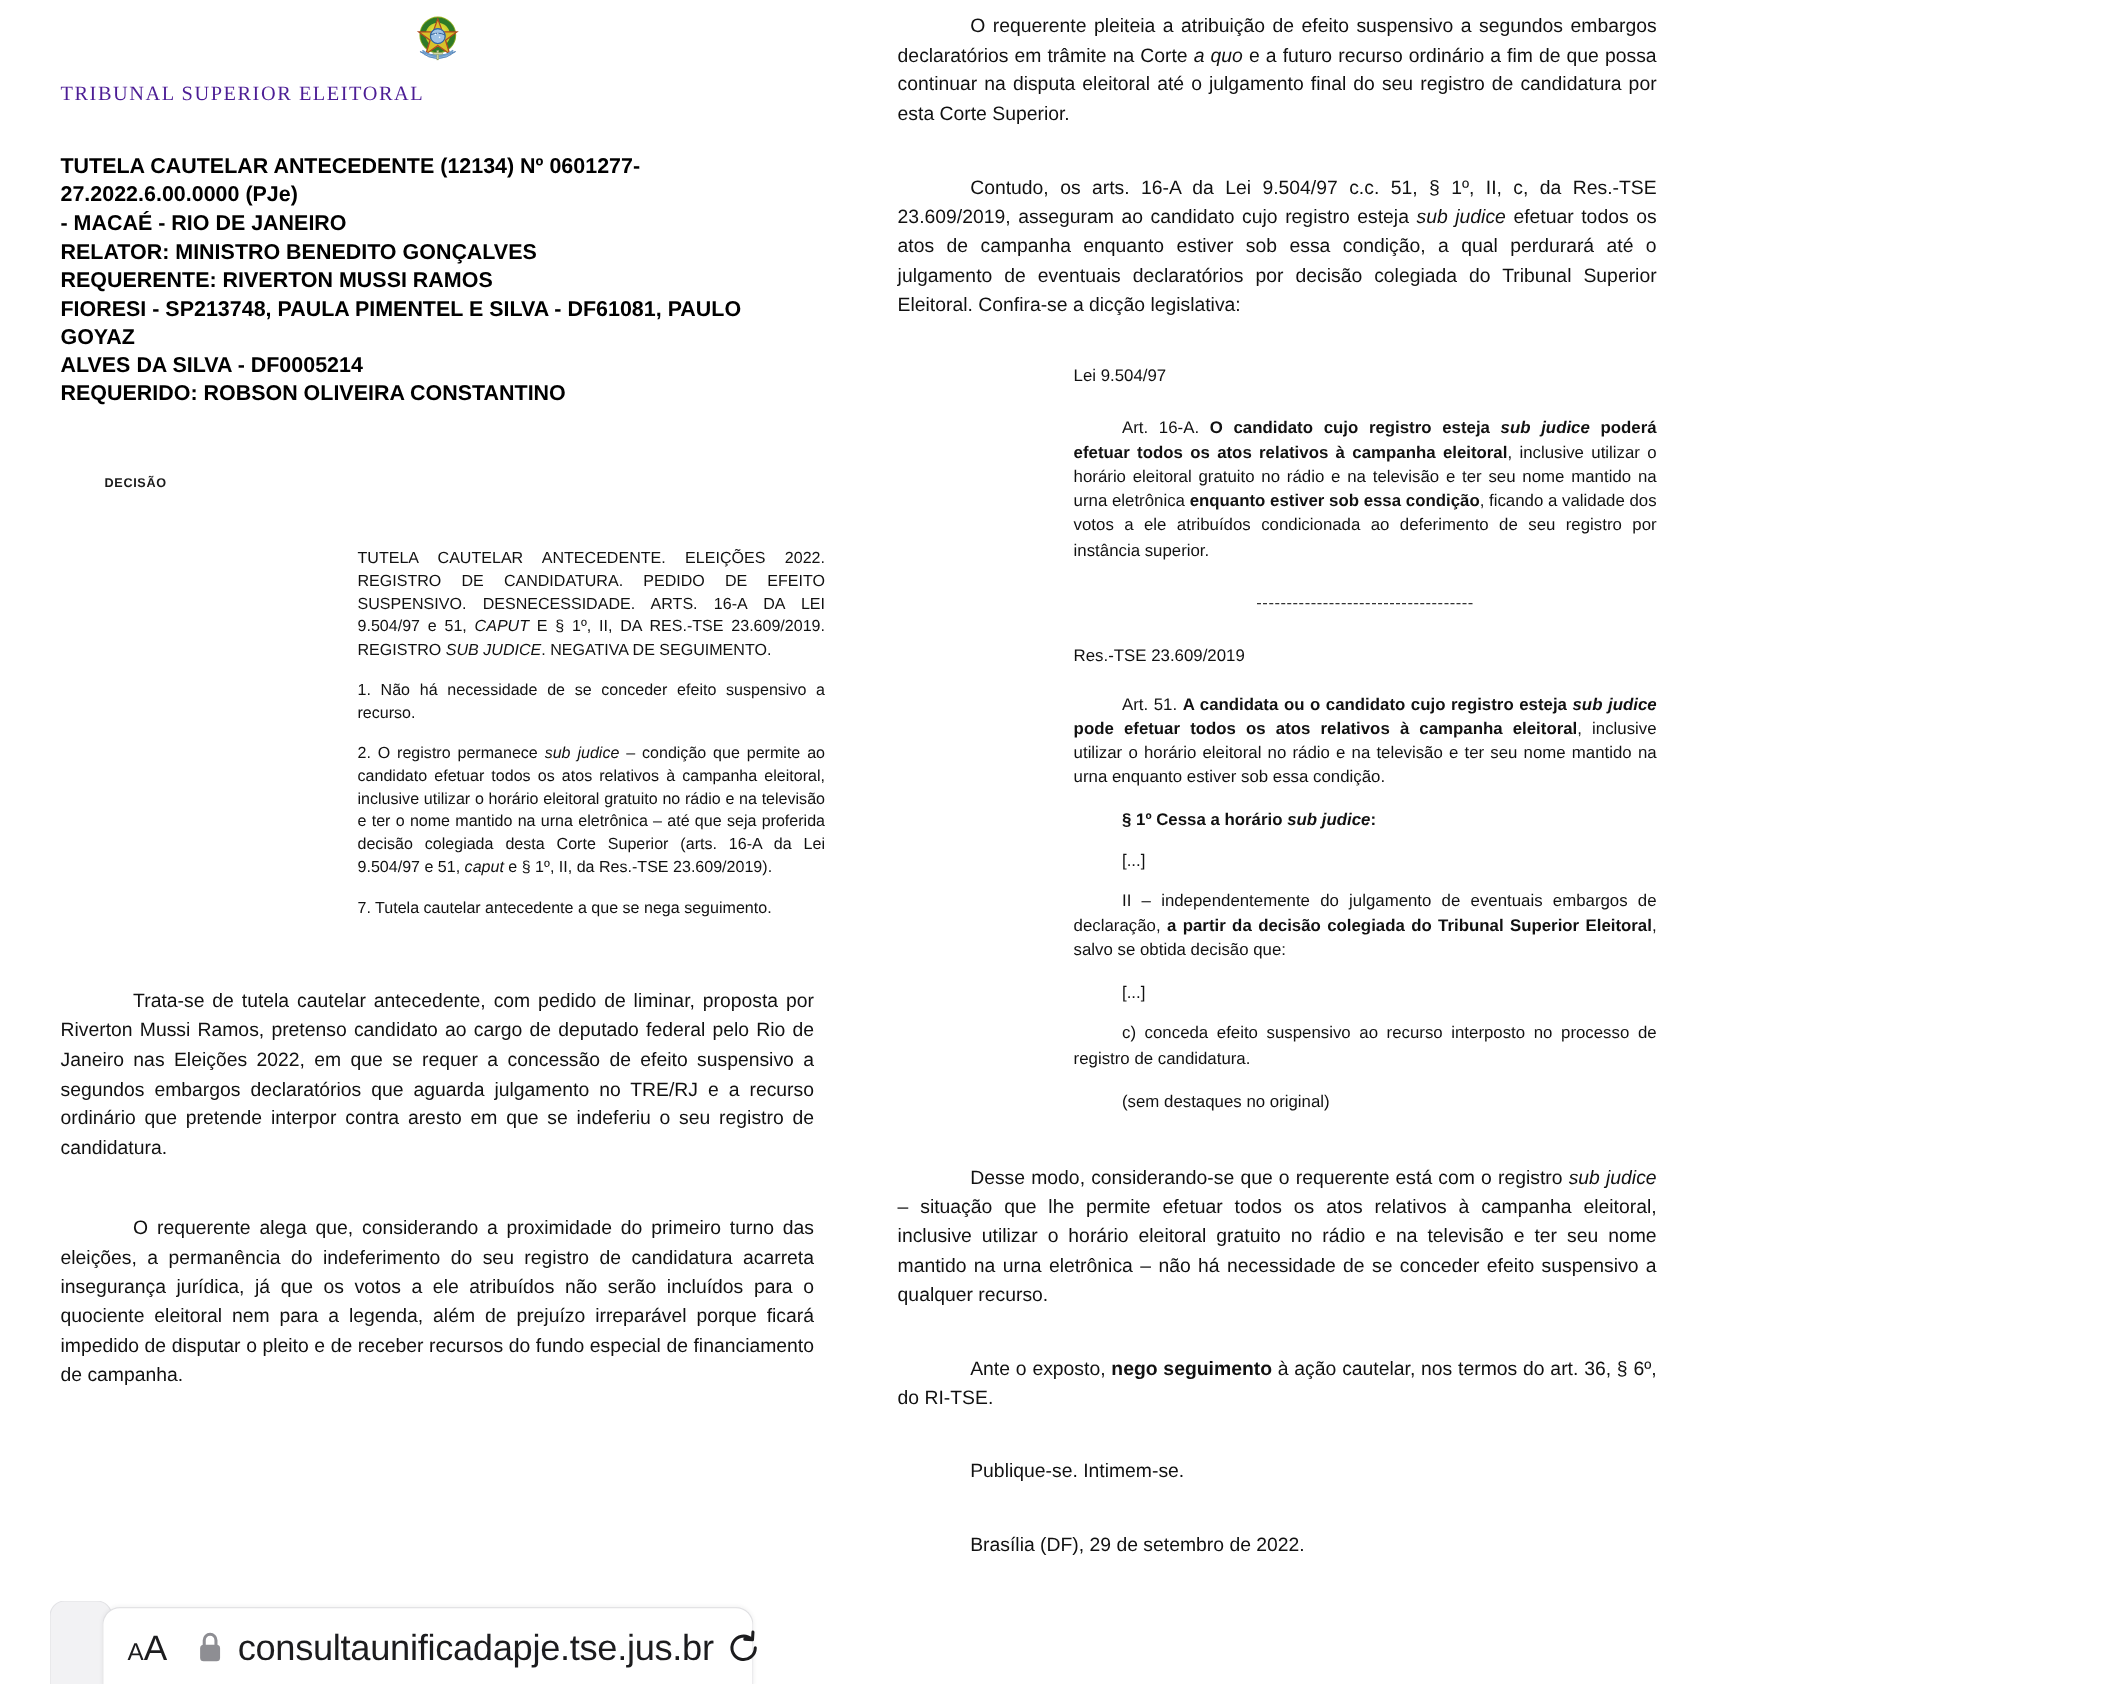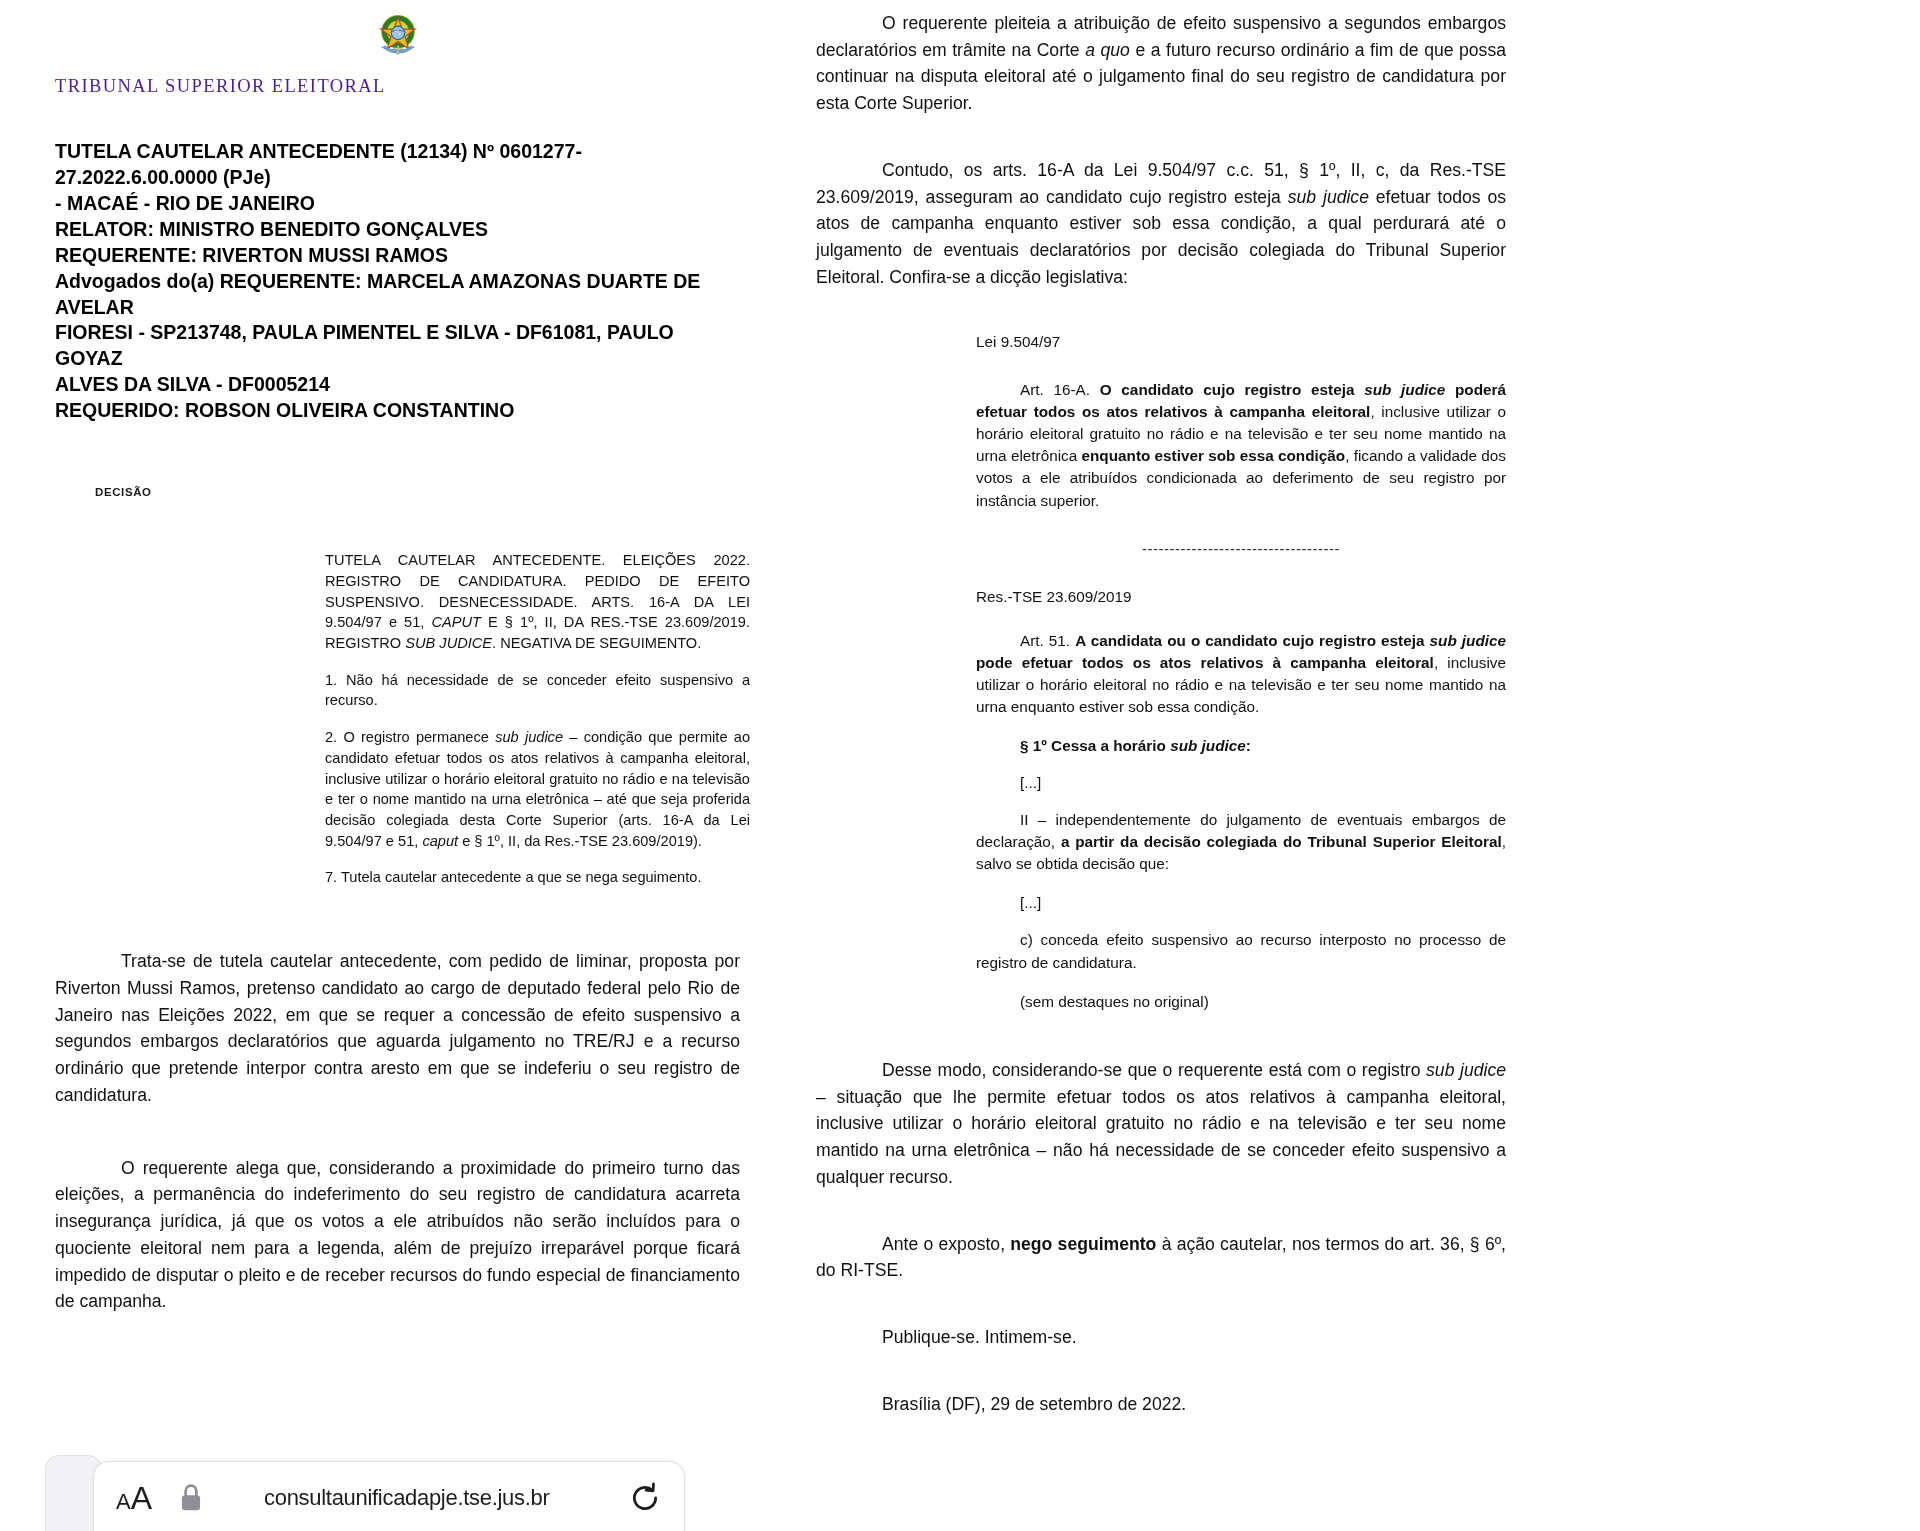--- a/index.html
+++ b/index.html
@@ -184,27 +184,26 @@
     line-height: 1;
     display: flex;
     align-items: baseline;
     margin-right: 26px;
     flex: none;
   }
   .aa .small { font-size: 22px; font-weight: 400; }
   .aa .big { font-size: 32px; font-weight: 400; }
   .lockicon { flex: none; margin-right: 12px; display:flex; align-items:center;}
   .urltext {
-    font-size: 22px;
+    font-size: 33px;
     color: #1c1c1e;
     letter-spacing: -0.3px;
     white-space: nowrap;
     flex: 1;
     font-family: "Liberation Sans", sans-serif;
-    margin-left: 48px;
   }
   .reloadicon { flex: none; margin-left: 10px; display:flex; align-items:center;}
 </style>
 </head>
 <body>
 
 <div class="page">
 
   <div class="col col-left">
 
@@ -241,21 +240,20 @@
       </span>
     </div>
 
     <div class="org-title">TRIBUNAL SUPERIOR ELEITORAL</div>
 
     <div class="caseinfo">
       <span class="ln">TUTELA CAUTELAR ANTECEDENTE (12134)  Nº 0601277-27.2022.6.00.0000 (PJe)</span>
       <span class="ln">- MACAÉ - RIO DE JANEIRO</span>
       <span class="ln">RELATOR: MINISTRO BENEDITO GONÇALVES</span>
       <span class="ln">REQUERENTE: RIVERTON MUSSI RAMOS</span>
-      <span class="ln">Advogados do(a) REQUERENTE: MARCELA AMAZONAS DUARTE DE AVELAR</span>
       <span class="ln">FIORESI - SP213748, PAULA PIMENTEL E SILVA - DF61081, PAULO GOYAZ</span>
       <span class="ln">ALVES DA SILVA - DF0005214</span>
       <span class="ln">REQUERIDO: ROBSON OLIVEIRA CONSTANTINO</span>
     </div>
 
     <div class="decisao-label">DECISÃO</div>
 
     <div class="ementa">
       <p><span>TUTELA CAUTELAR ANTECEDENTE. ELEIÇÕES 2022. REGISTRO DE CANDIDATURA. PEDIDO DE EFEITO SUSPENSIVO. DESNECESSIDADE. ARTS. 16-A DA LEI 9.504/97 e 51, </span><i>CAPUT</i><span> E § 1º, II, DA RES.-TSE 23.609/2019. REGISTRO </span><i>SUB JUDICE</i><span>. NEGATIVA DE SEGUIMENTO.</span></p>
       <p>1. Não há necessidade de se conceder efeito suspensivo a recurso.</p>

